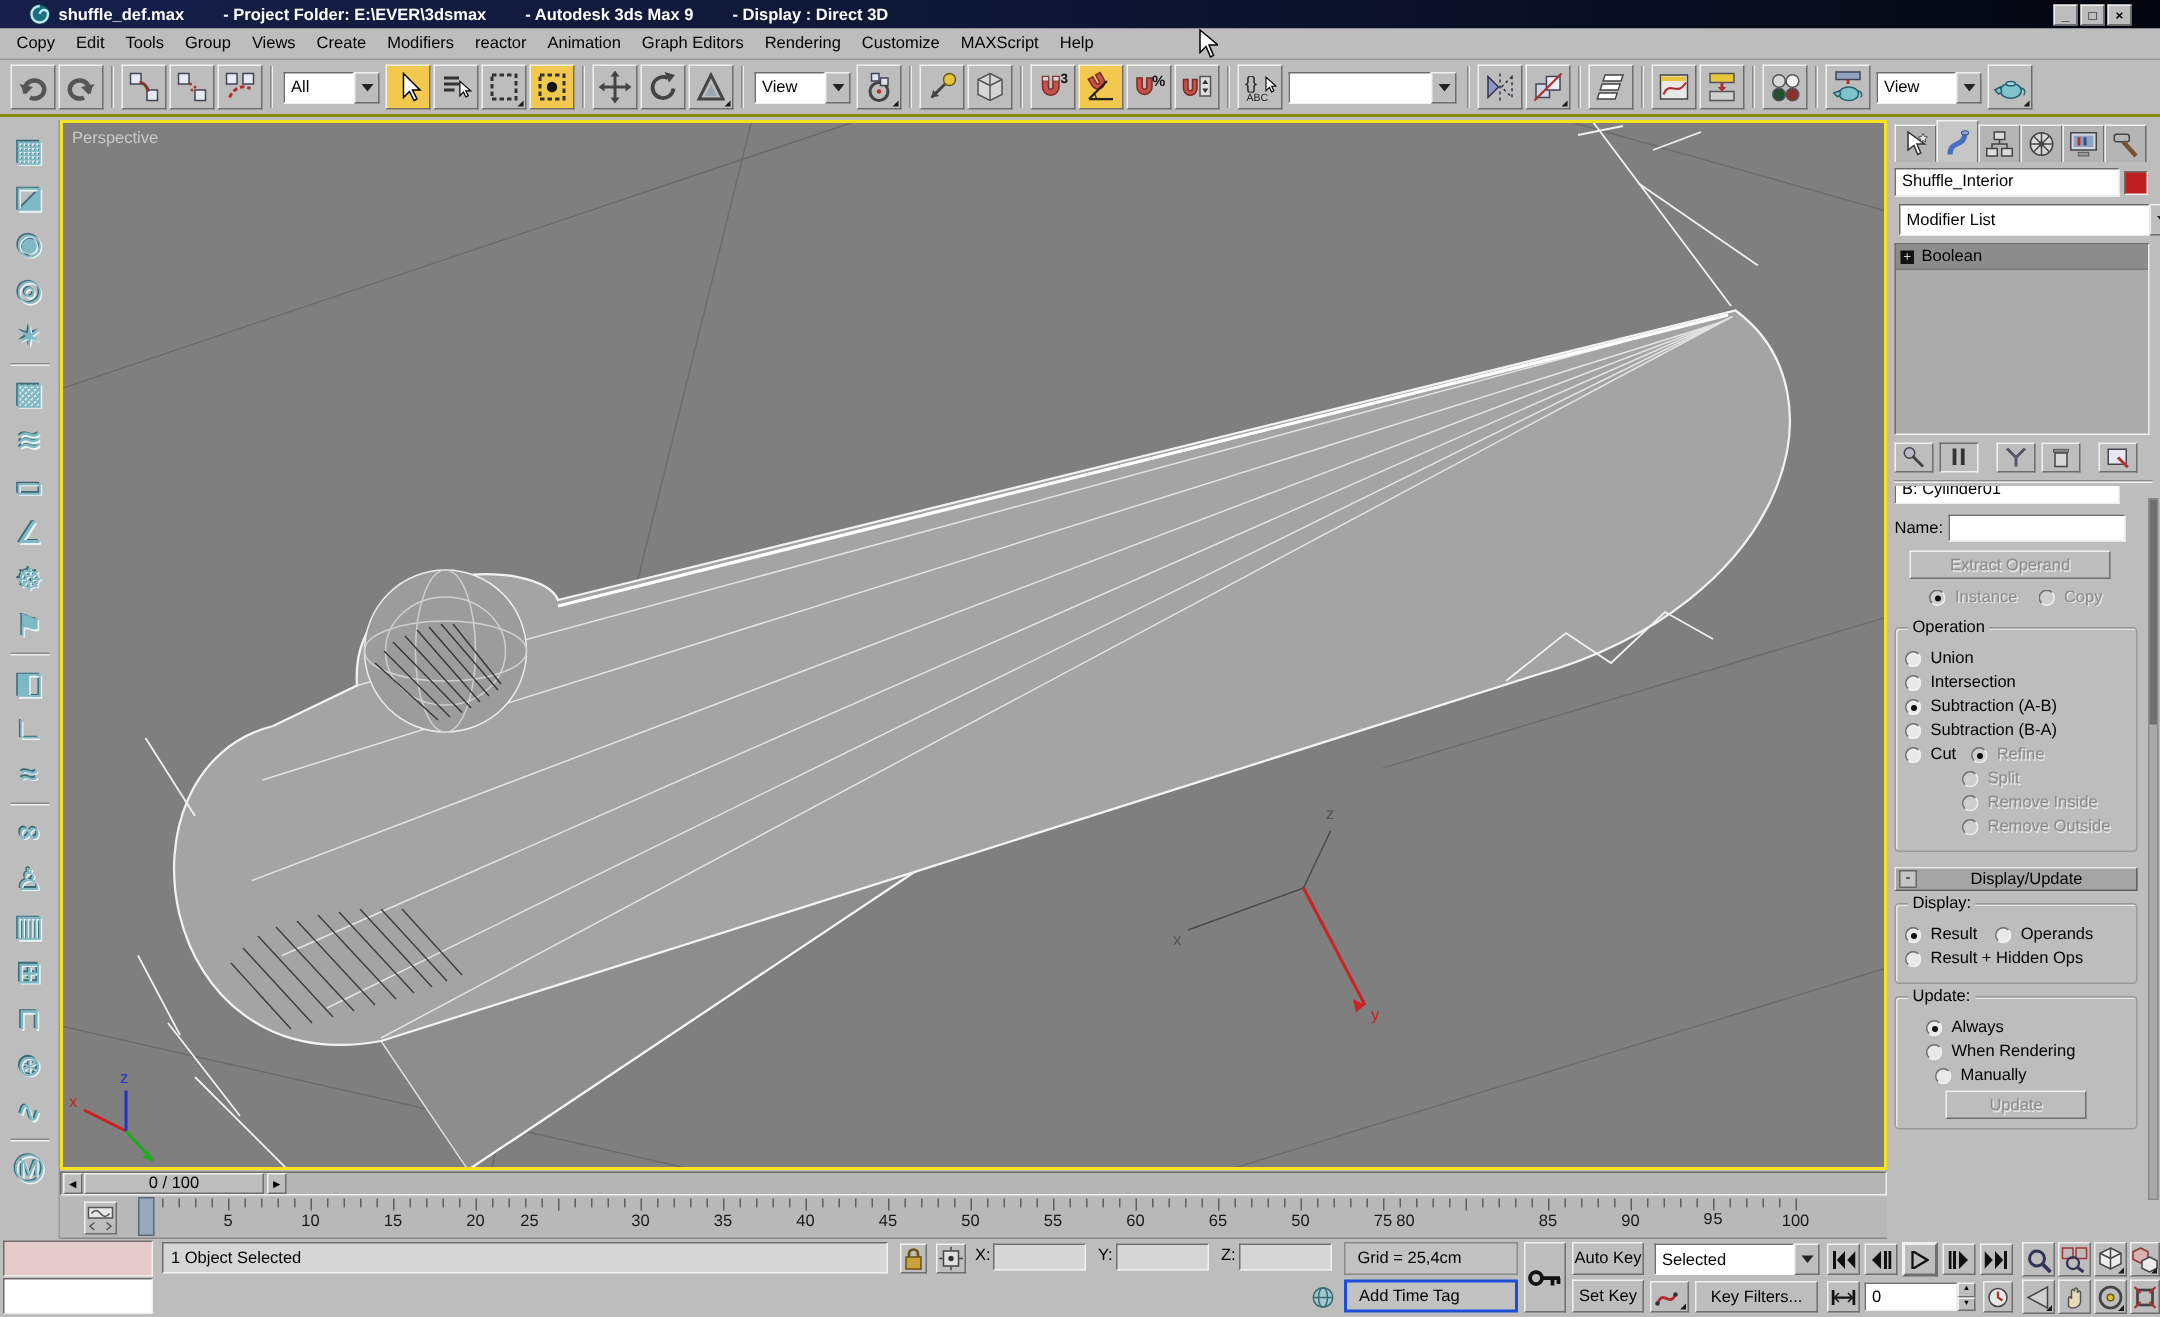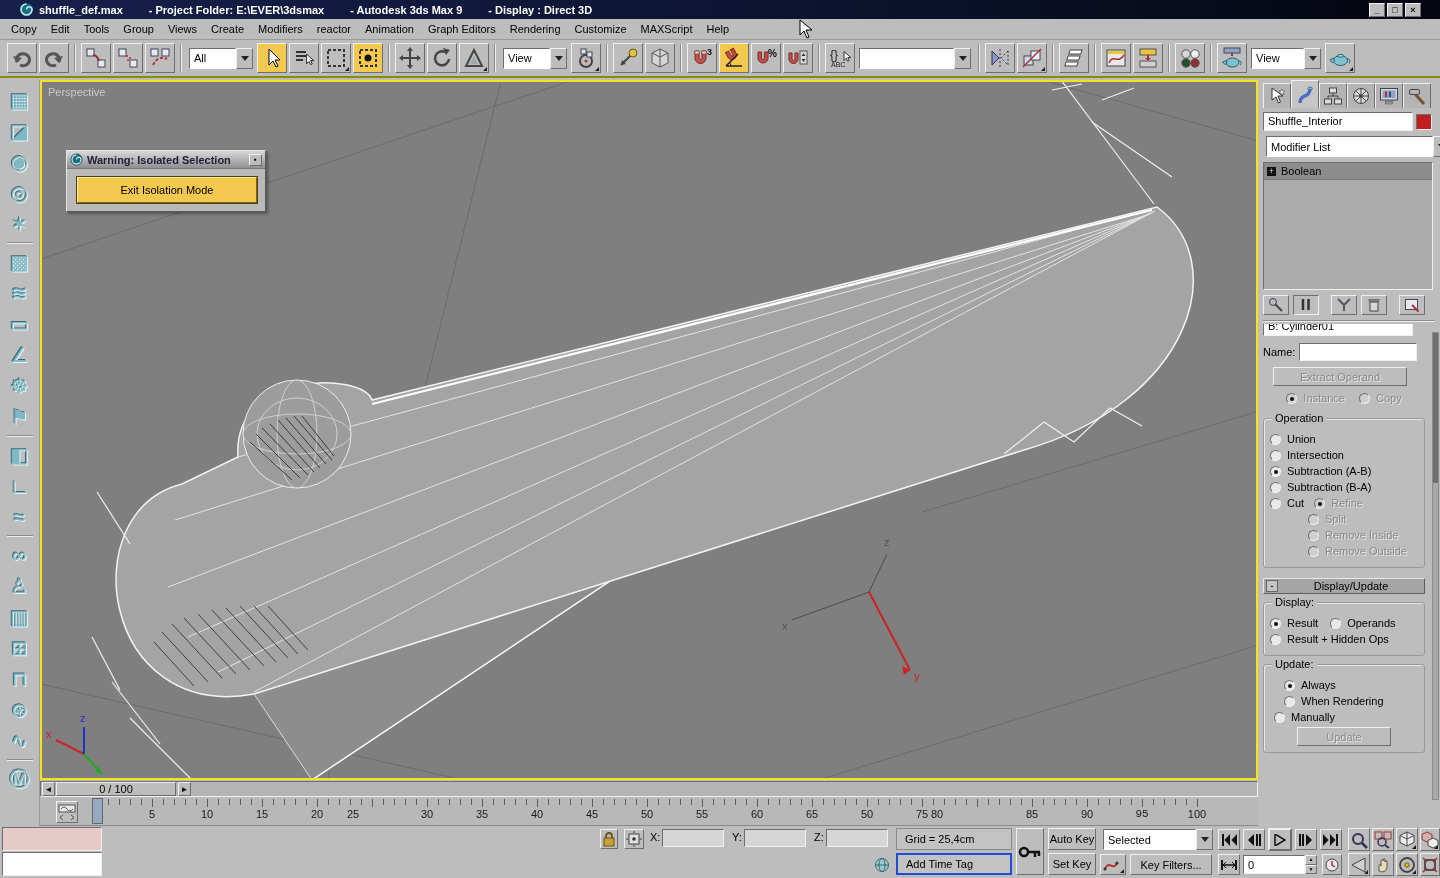--- a/index.html
+++ b/index.html
@@ -475,31 +475,20 @@
       <path d="M42 672L60 692" stroke="#22aa22" stroke-width="2"></path>
       <path d="M60 692l-7-2 4-5z" fill="#22aa22"></path>
       <text x="4" y="656" font-size="11" fill="#cc2222">x</text>
       <text x="38" y="640" font-size="11" fill="#2233cc">z</text>
       <text x="63" y="702" font-size="11" fill="#22aa22">y</text>
     </g>
   </svg>
   <span id="vplabel" class="abs">Perspective</span>
 
   
-  <div id="dialog" class="abs">
-    <div id="dlgtitle">
-      <svg width="13" height="13">
-          <circle cx="6.5" cy="6.5" r="5.5" fill="#1b6e7e" stroke="#0a3a44"></circle>
-          <path d="M6.5 2a4.5 4.5 0 1 0 4.5 4.5c0-1.6-1.2-2.3-2.3-2.3a2.2 2.2 0 0 0-2.2 2.2" fill="none" stroke="#bfe8f0" stroke-width="1.3"></path>
-        </svg>
-      <span class="t">Warning: Isolated Selection</span>
-      <div id="dlgclose" class="raised btn">▪</div>
-    </div>
-    <div id="dlgbtn" class="abs">Exit Isolation Mode</div>
-  </div>
 </div>
 
 <div id="cpanel" class="abs">
   <div id="cptabs">
     <div class="cptab">
         <svg width="20" height="20">
           <path d="M5 2v12l4-3 2.5 6 2-1-2.5-6h5z" fill="#fff" stroke="#333"></path>
           <path d="M15 3l1 2 2 .3-1.5 1.4.4 2-1.9-1-1.9 1 .4-2L12 5.3l2-.3z" fill="#e8e8e8" stroke="#444" stroke-width=".6"></path>
         </svg>
       </div>
@@ -664,21 +653,21 @@
     <div class="group">
       <span class="gtitle">Update:</span>
       <div class="radrow" style="margin-left:14px">
           <span class="radio on"></span>
           <span class="rlabel">Always</span>
         </div>
       <div class="radrow" style="margin-left:14px">
           <span class="radio"></span>
           <span class="rlabel">When Rendering</span>
         </div>
-      <div class="radrow" style="margin-left:4px">
+      <div class="radrow" style="margin-left:20px">
           <span class="radio"></span>
           <span class="rlabel">Manually</span>
         </div>
       <div class="pbtn raised disabled" style="width:94px;margin:4px auto 0">Update</div>
     </div>
   </div>
 </div>
 <div id="pscroll" class="abs">
     <div id="pthumb"></div>
   </div>
@@ -821,20 +810,21 @@
         <rect x="1" y="2" width="16" height="7" fill="#e8e8e8" stroke="#555"></rect>
         <path d="M3 6q3-4 6 0t6 0" stroke="#555" fill="none"></path>
         <path d="M5 12l-3 2.5L5 17M13 12l3 2.5L13 17" stroke="#555" fill="none"></path>
       </svg>
     </div>
 </div>
 
 <div id="statusbar" class="abs">
   <div id="listener1" class="abs sunken"></div>
   <div id="listener2" class="abs sunken"></div>
+  <div id="statustext" class="abs sunkgray">1 Object Selected</div>
   <div class="sbtn raised" style="left:600px;top:3px;width:18px;height:20px">
       <svg width="14" height="16">
         <rect x="2" y="7" width="10" height="8" fill="#caa23a" stroke="#6a5210"></rect>
         <path d="M4 7V5a3 3 0 0 1 6 0v2" fill="none" stroke="#6a5210" stroke-width="1.8"></path>
       </svg>
     </div>
   <div class="sbtn raised" style="left:624px;top:3px;width:20px;height:20px">
       <svg width="16" height="16">
         <rect x="3" y="3" width="10" height="10" fill="#e0e0e0" stroke="#444"></rect>
         <circle cx="8" cy="8" r="1.8" fill="#333"></circle>

